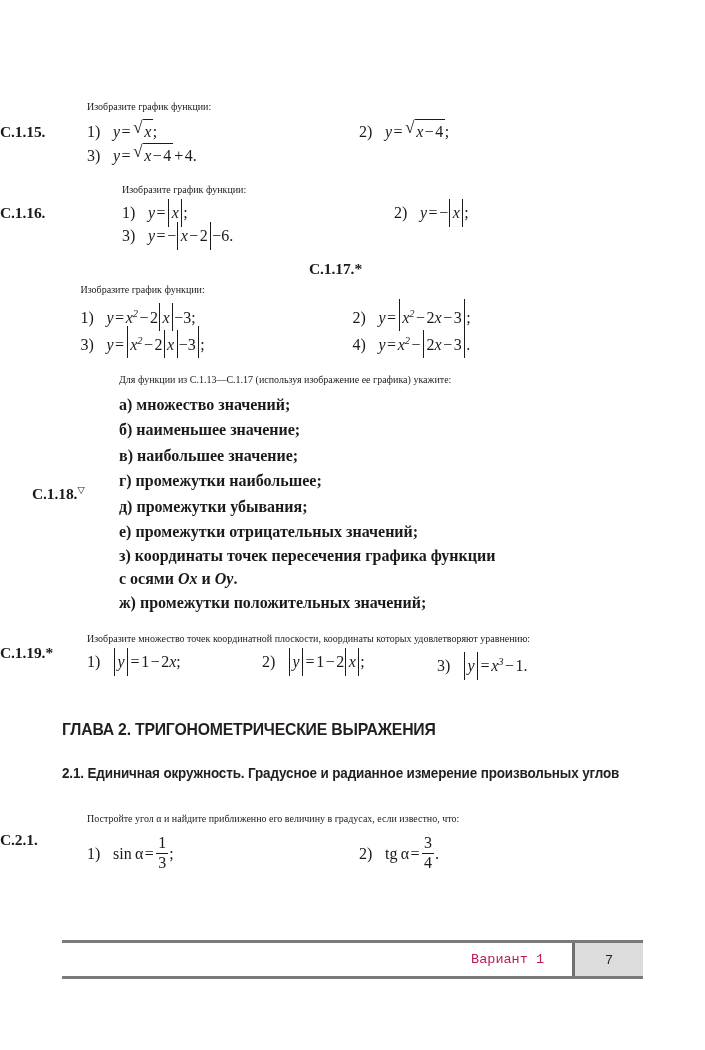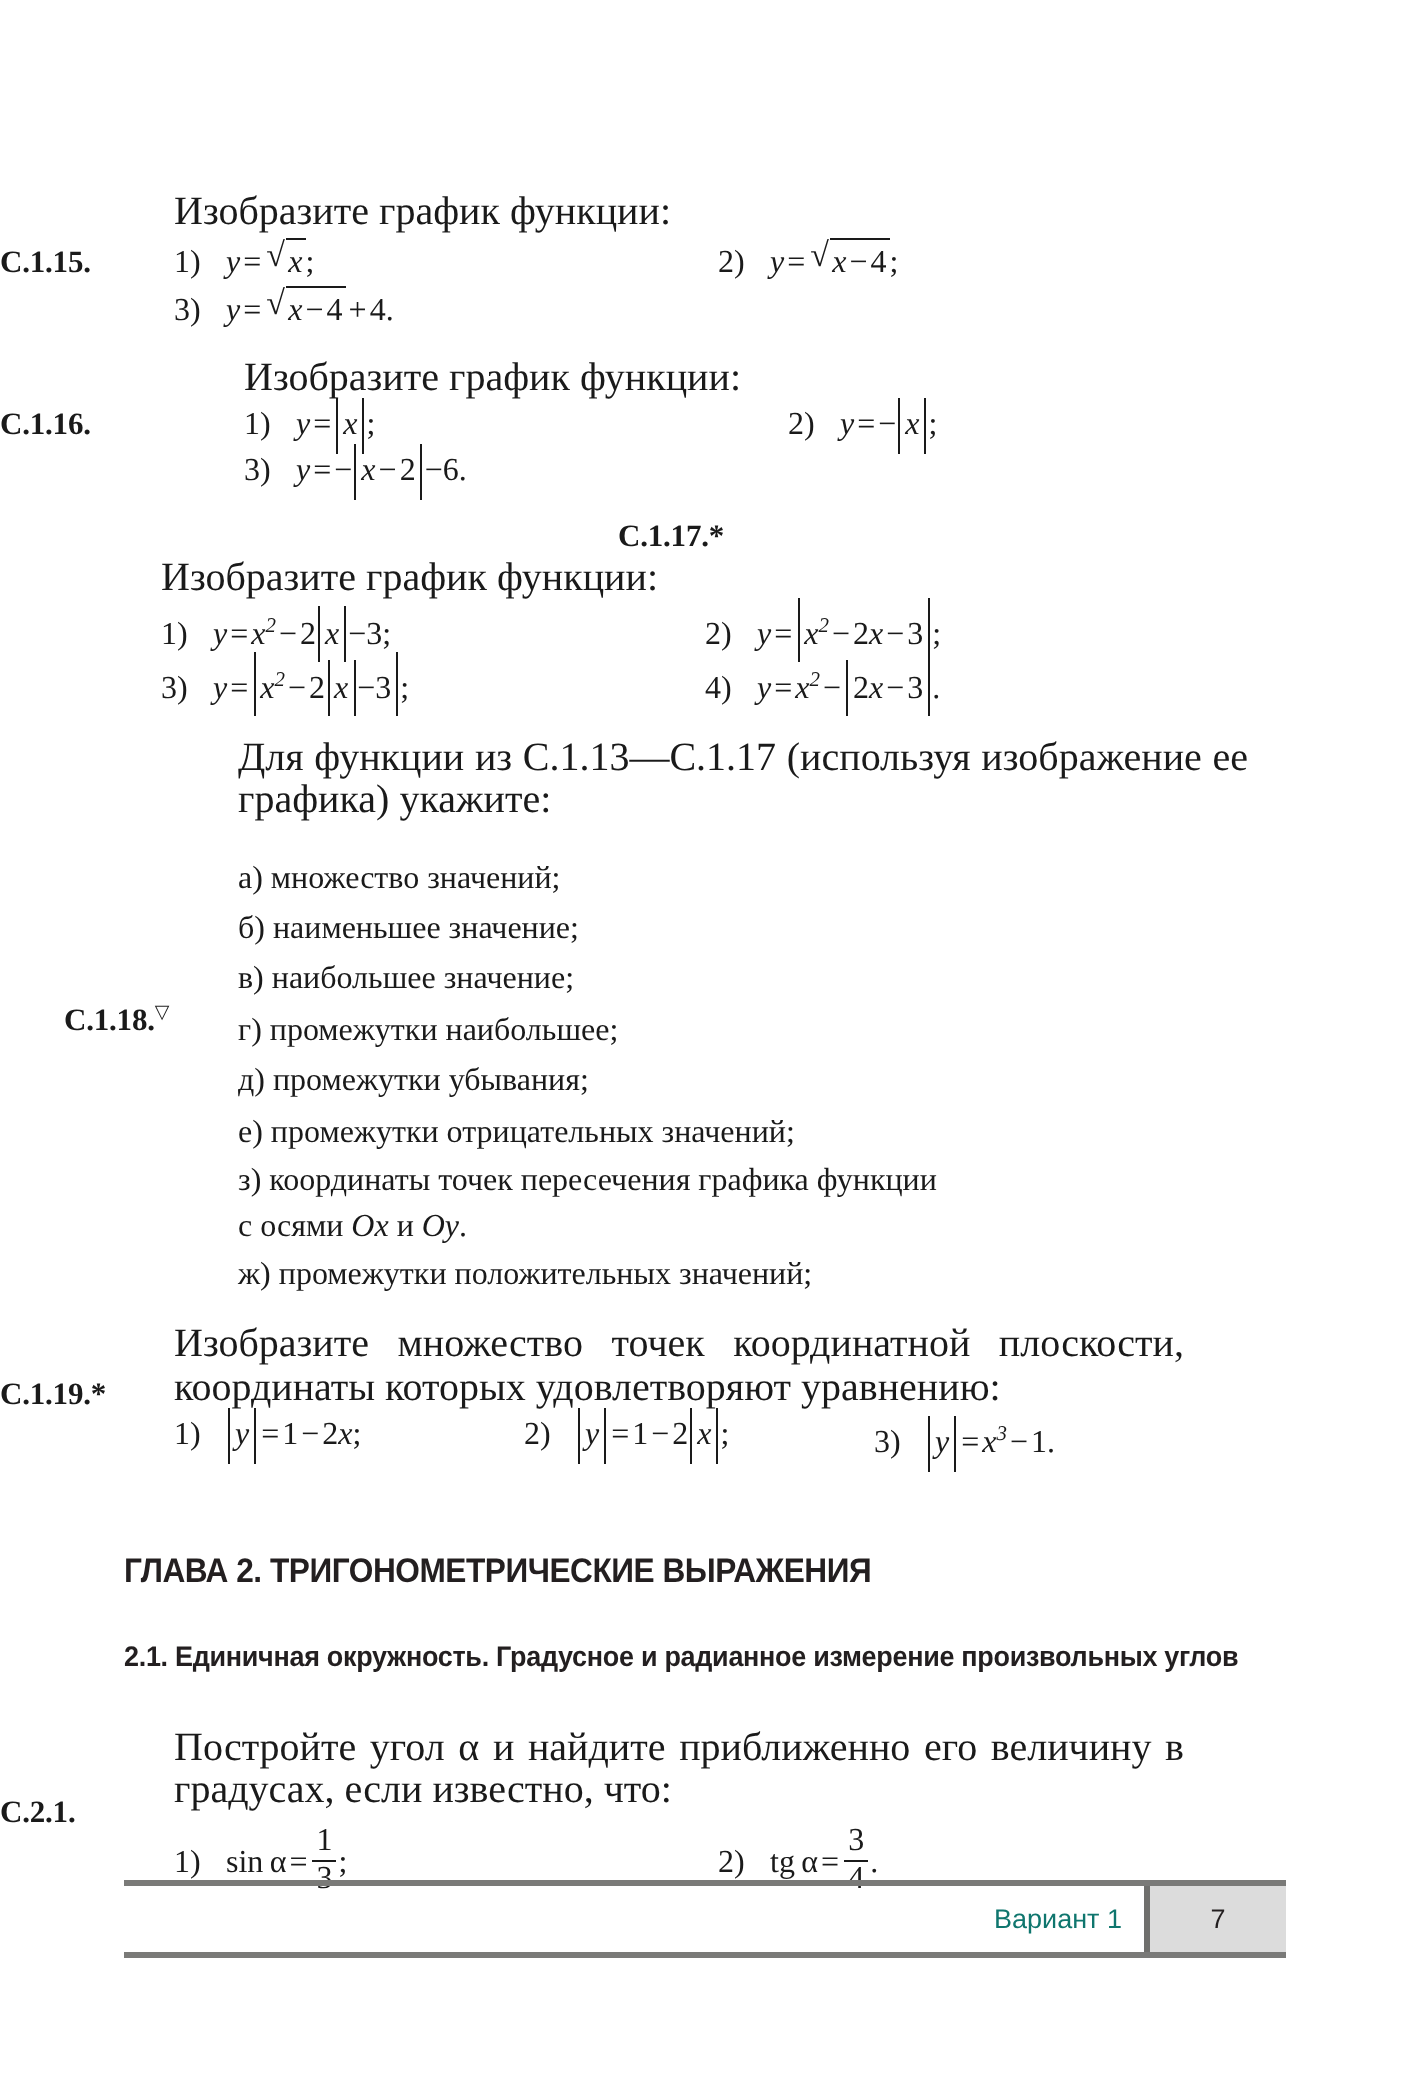--- a/index.html
+++ b/index.html
@@ -47,21 +47,21 @@
     font-size: 9.5px;
     vertical-align: 6px;
     font-weight: normal;
   }
   .ex-body {
     flex: 1 1 auto;
     font-size: 16px;
     line-height: 21.5px;
   }
   .lead {
-    font-size: 20px;
+    font-size: 10px;
     line-height: 21.5px;
   }
   .lead.just {
     text-align: justify;
     text-align-last: left;
   }
 
   
   .items {
     position: relative;
@@ -149,21 +149,21 @@
   }
   .frac .num { display: block; padding: 0 2px; }
   .frac .bar {
     display: block;
     border-top: 1.2px solid #1a1a1a;
     margin: 1px 0 1px 0;
   }
   .frac .den { display: block; padding: 0 2px; }
 
   
-  .letters { margin-top: 15px; }
+  .letters { margin-top: 2px; font-weight: bold; }
   .litem {
     font-size: 16px;
     line-height: 25.4px;
   }
 
   
   .chapter-title {
     font-family: "Liberation Sans", "DejaVu Sans", sans-serif;
     font-weight: bold;
     font-size: 17px;
@@ -209,24 +209,24 @@
     top: 7px;
     height: 33px;
     display: flex;
     justify-content: flex-end;
     align-items: stretch;
   }
   .variant-cell {
     display: flex;
     align-items: center;
     justify-content: flex-end;
-    padding-right: 11px;
-    font-family: Liberation Sans, sans-serif;
+    padding-right: 28px;
+    font-family: Liberation Mono, monospace;
     font-size: 13.5px;
-    color: #0f766e;
+    color: #be185d;
     border-right: 3.5px solid #6f6f6d;
     min-width: 120px;
   }
   .pagenum-cell {
     width: 68px;
     background: #dcdcdc;
     display: flex;
     align-items: center;
     justify-content: center;
     font-family: "Liberation Sans", "DejaVu Sans", sans-serif;

